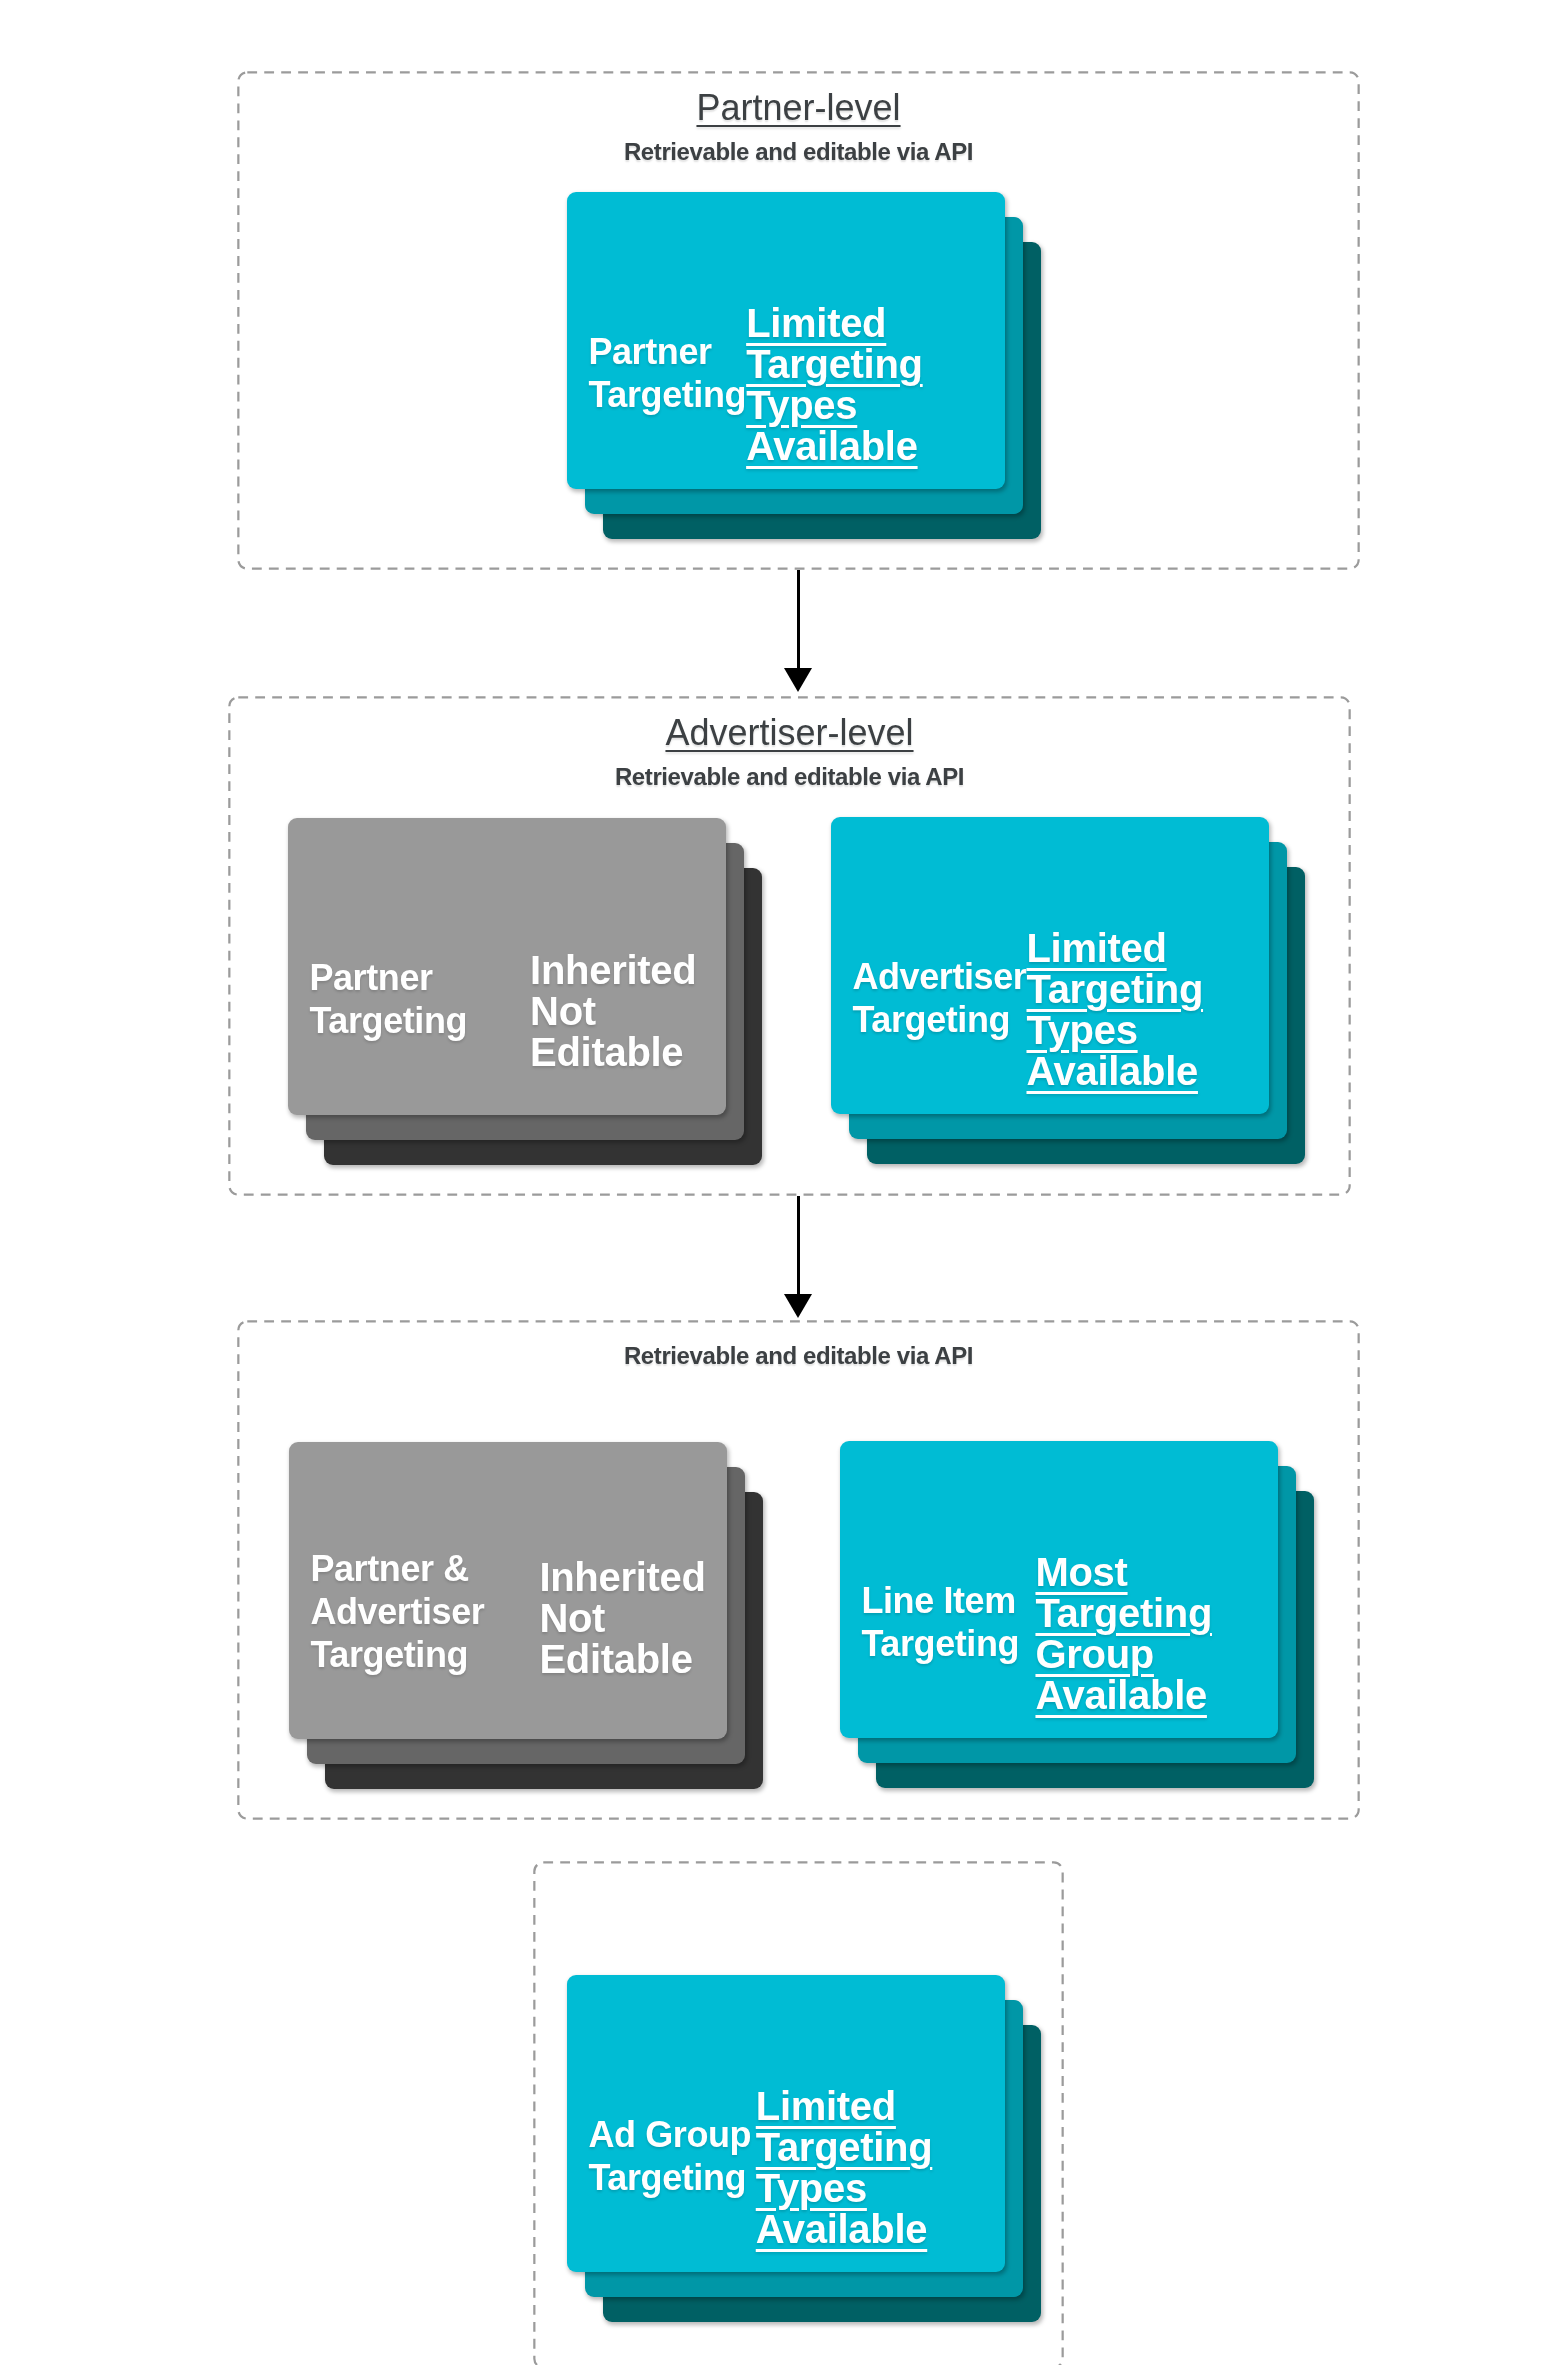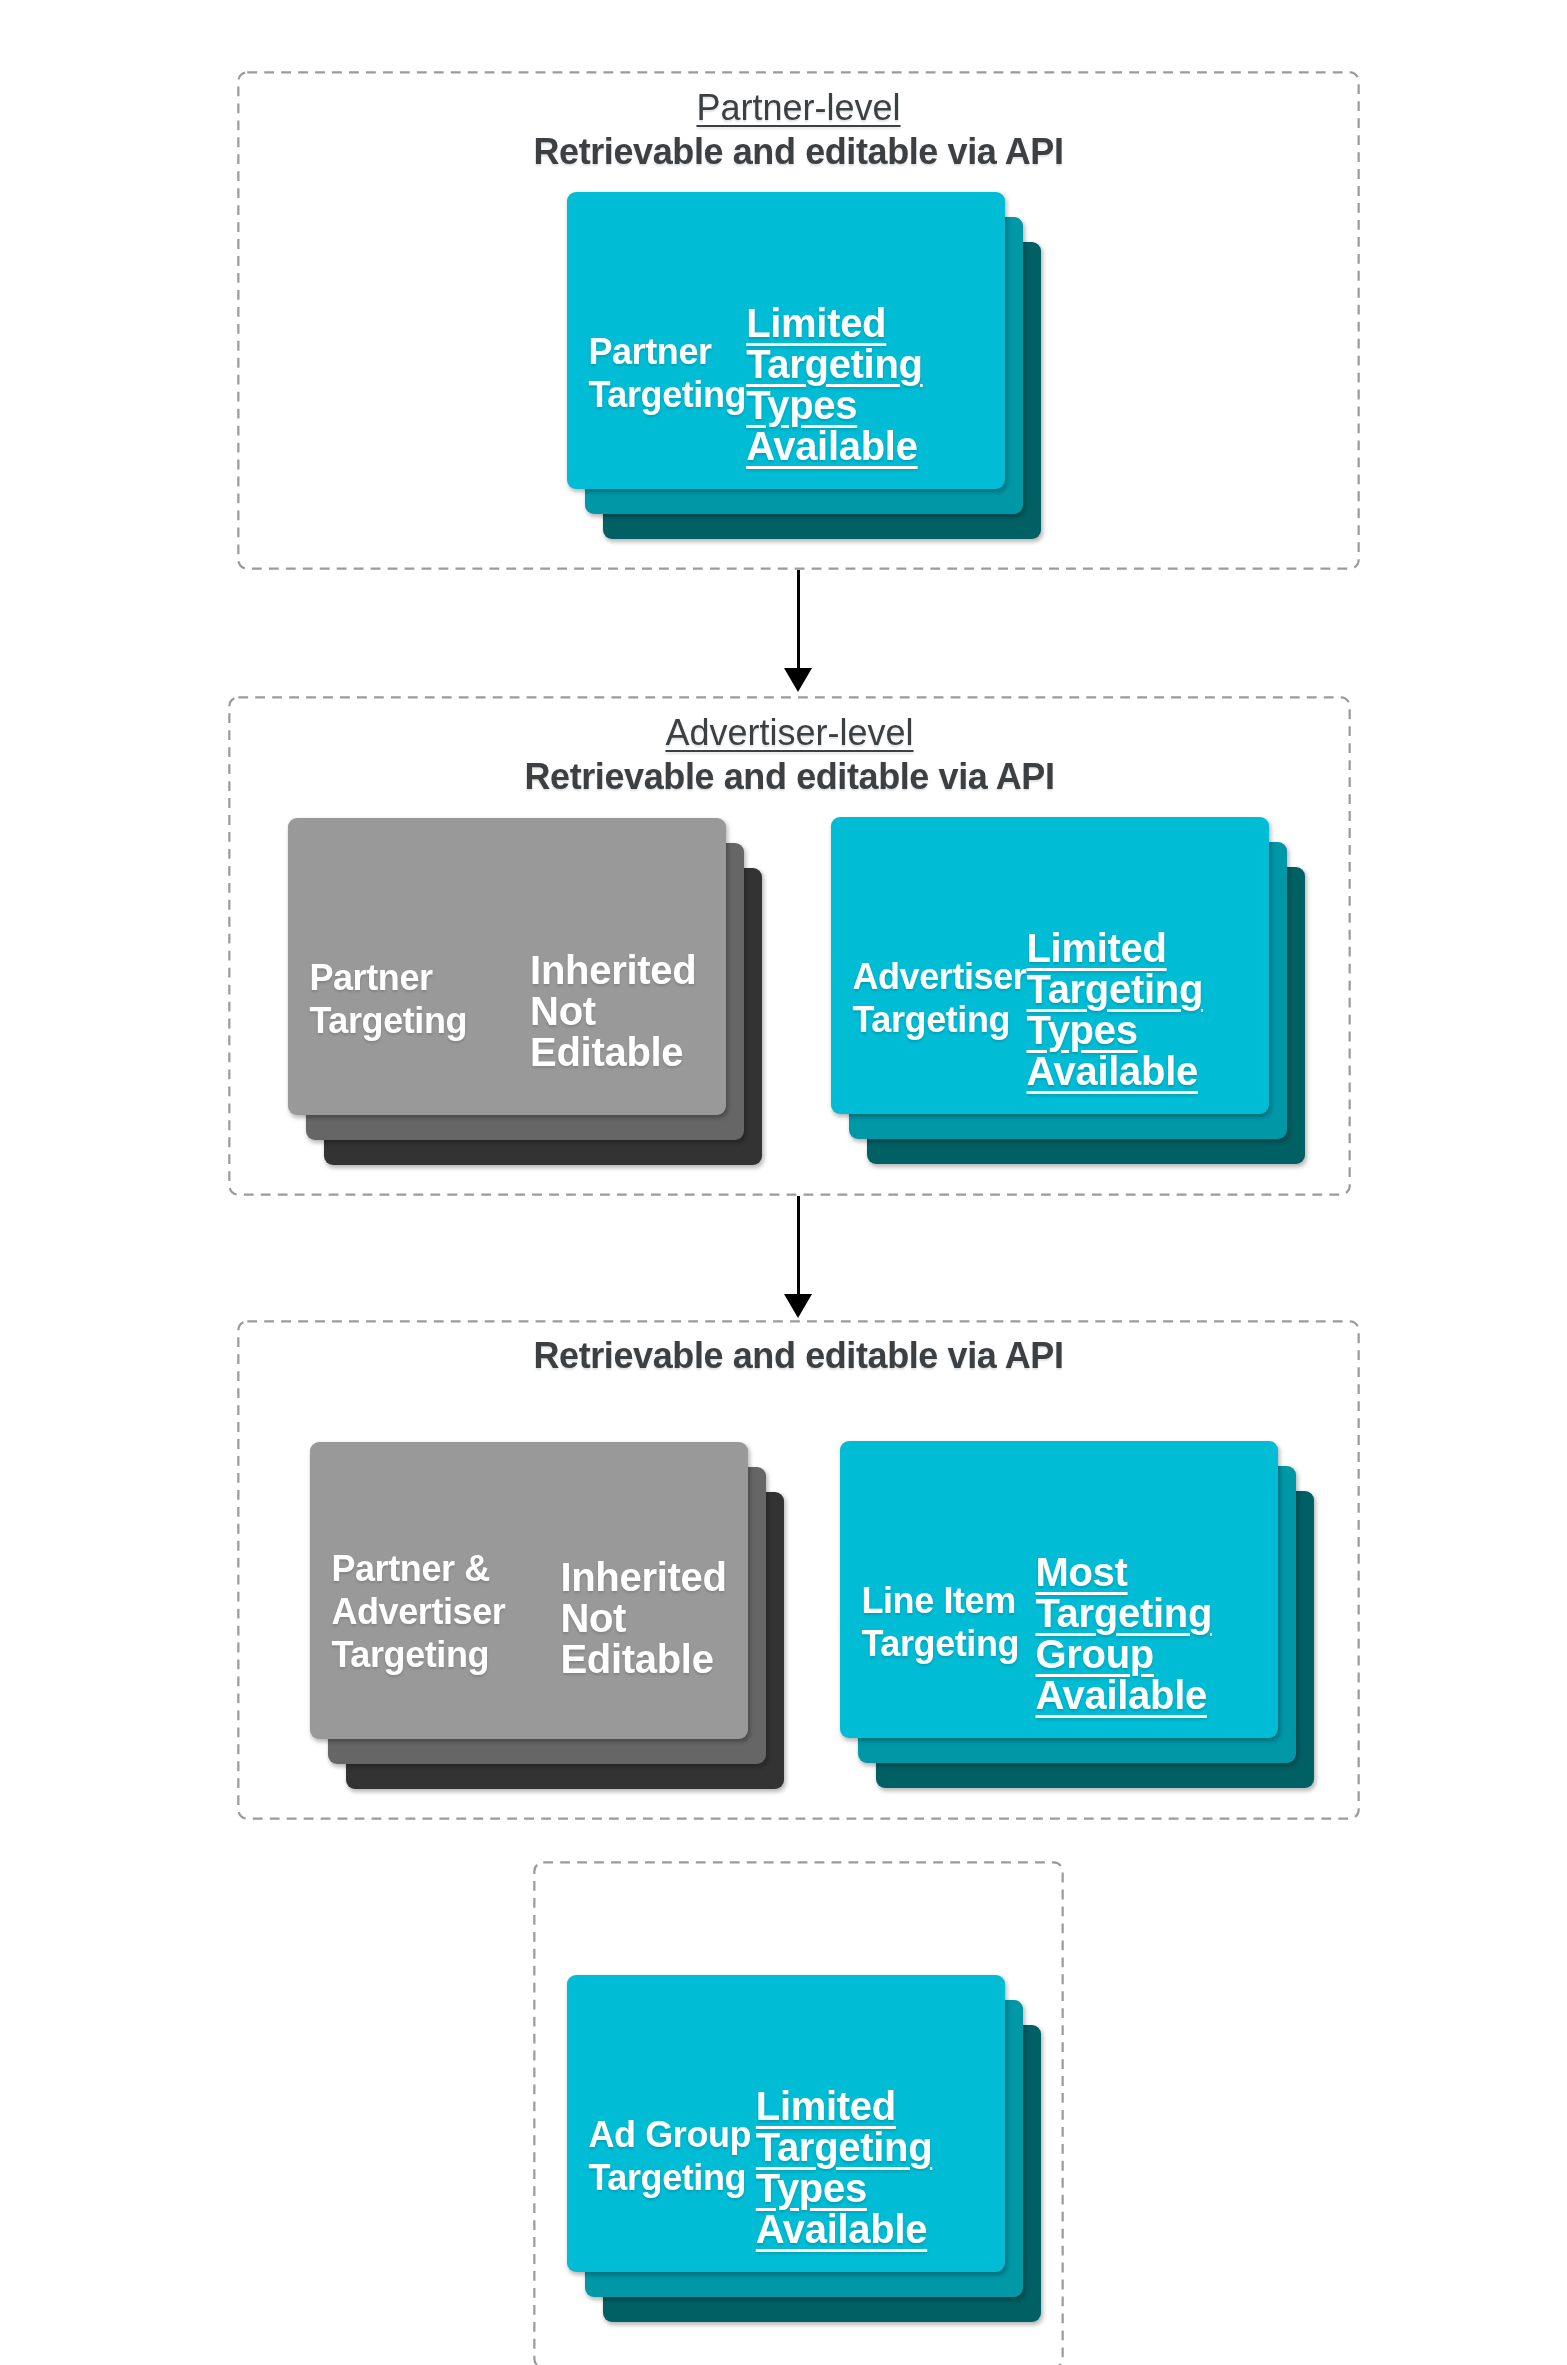--- a/index.html
+++ b/index.html
@@ -10,21 +10,21 @@
   }
   .section{position:absolute;}
   .frame{position:absolute;left:0;top:0;}
   .sec-head{position:absolute;left:0;right:0;top:14.3px;text-align:center;}
   .sec-title{
     font-size:36px;font-weight:400;color:#3c4043;line-height:45px;
     text-decoration:underline;text-decoration-thickness:2.2px;text-underline-offset:4.5px;
     text-shadow:0 1.8px 1.8px rgba(0,0,0,0.12);
   }
   .sec-sub{
-    font-size:36px;font-weight:700;color:#3c4043;line-height:44px;letter-spacing:-0.4px;
+    font-size:24px;font-weight:700;color:#3c4043;line-height:44px;letter-spacing:-0.4px;
     text-shadow:0 1.8px 1.8px rgba(0,0,0,0.12);
   }
   .sec-sub.red{color:#f4280c;}
 
   .stack{position:absolute;width:473px;height:347px;}
   .layer{position:absolute;width:438px;height:297px;border-radius:9px;box-shadow:1.8px 2.7px 4.5px rgba(0,0,0,0.28);}
   .l-back{left:36px;top:50px;}
   .l-mid{left:18px;top:25px;}
   .card{left:0;top:0;display:flex;flex-direction:row;align-items:center;text-align:left;color:#ffffff;padding:64px 21.4px 0;box-sizing:border-box;}
   .two-line .card{padding-top:41px;}
@@ -117,21 +117,21 @@
     <div class="arrow-head" style="left:0;top:98px;"></div>
   </div>
 
   <div class="section" style="left:237px;top:1288px;width:1123px;height:500px;">
     <svg class="frame" width="1123" height="500" viewBox="0 0 1258 560">
       <rect x="1.5" y="1.5" width="1255" height="557" rx="10" fill="none" stroke="#9b9b9b" stroke-width="2.5" stroke-dasharray="11 8"></rect>
     </svg>
     <div class="sec-head">
       <div class="sec-sub">Retrievable and editable via API</div>
     </div>
-    <div class="stack gray two-line" style="left:73px;top:122px;padding-left:31px;">
+    <div class="stack gray two-line" style="left:52px;top:122px;padding-left:31px;">
       <div class="layer l-back"></div>
       <div class="layer l-mid"></div>
       <div class="layer card">
         <div class="card-title">Partner &amp; Advertiser Targeting</div>
         <div class="card-body">
           <div class="body-line">Inherited</div>
           <div class="body-line">Not Editable</div>
         </div>
       </div>
     </div>

